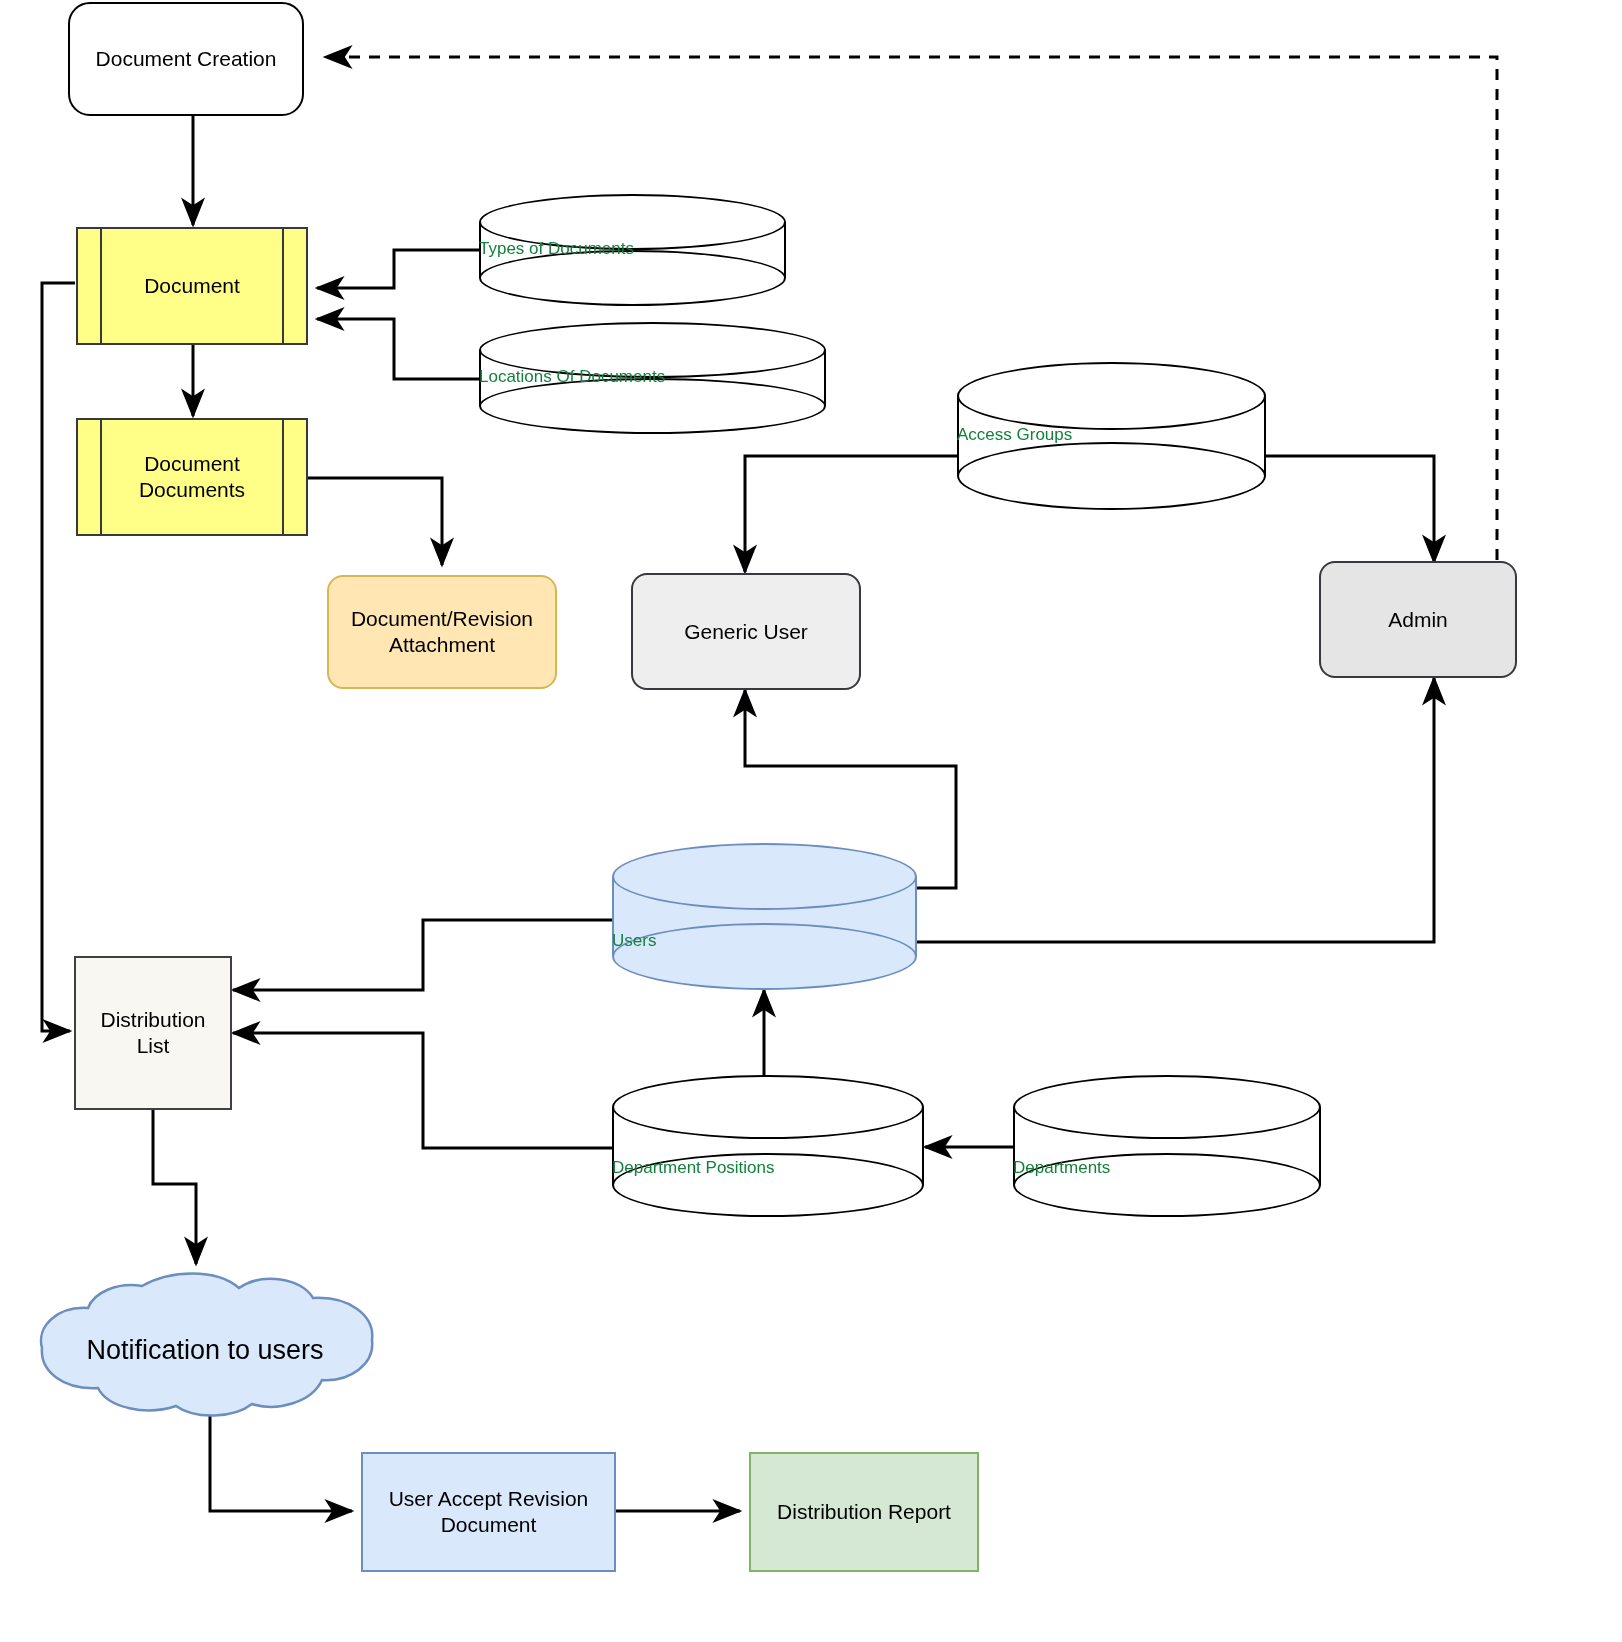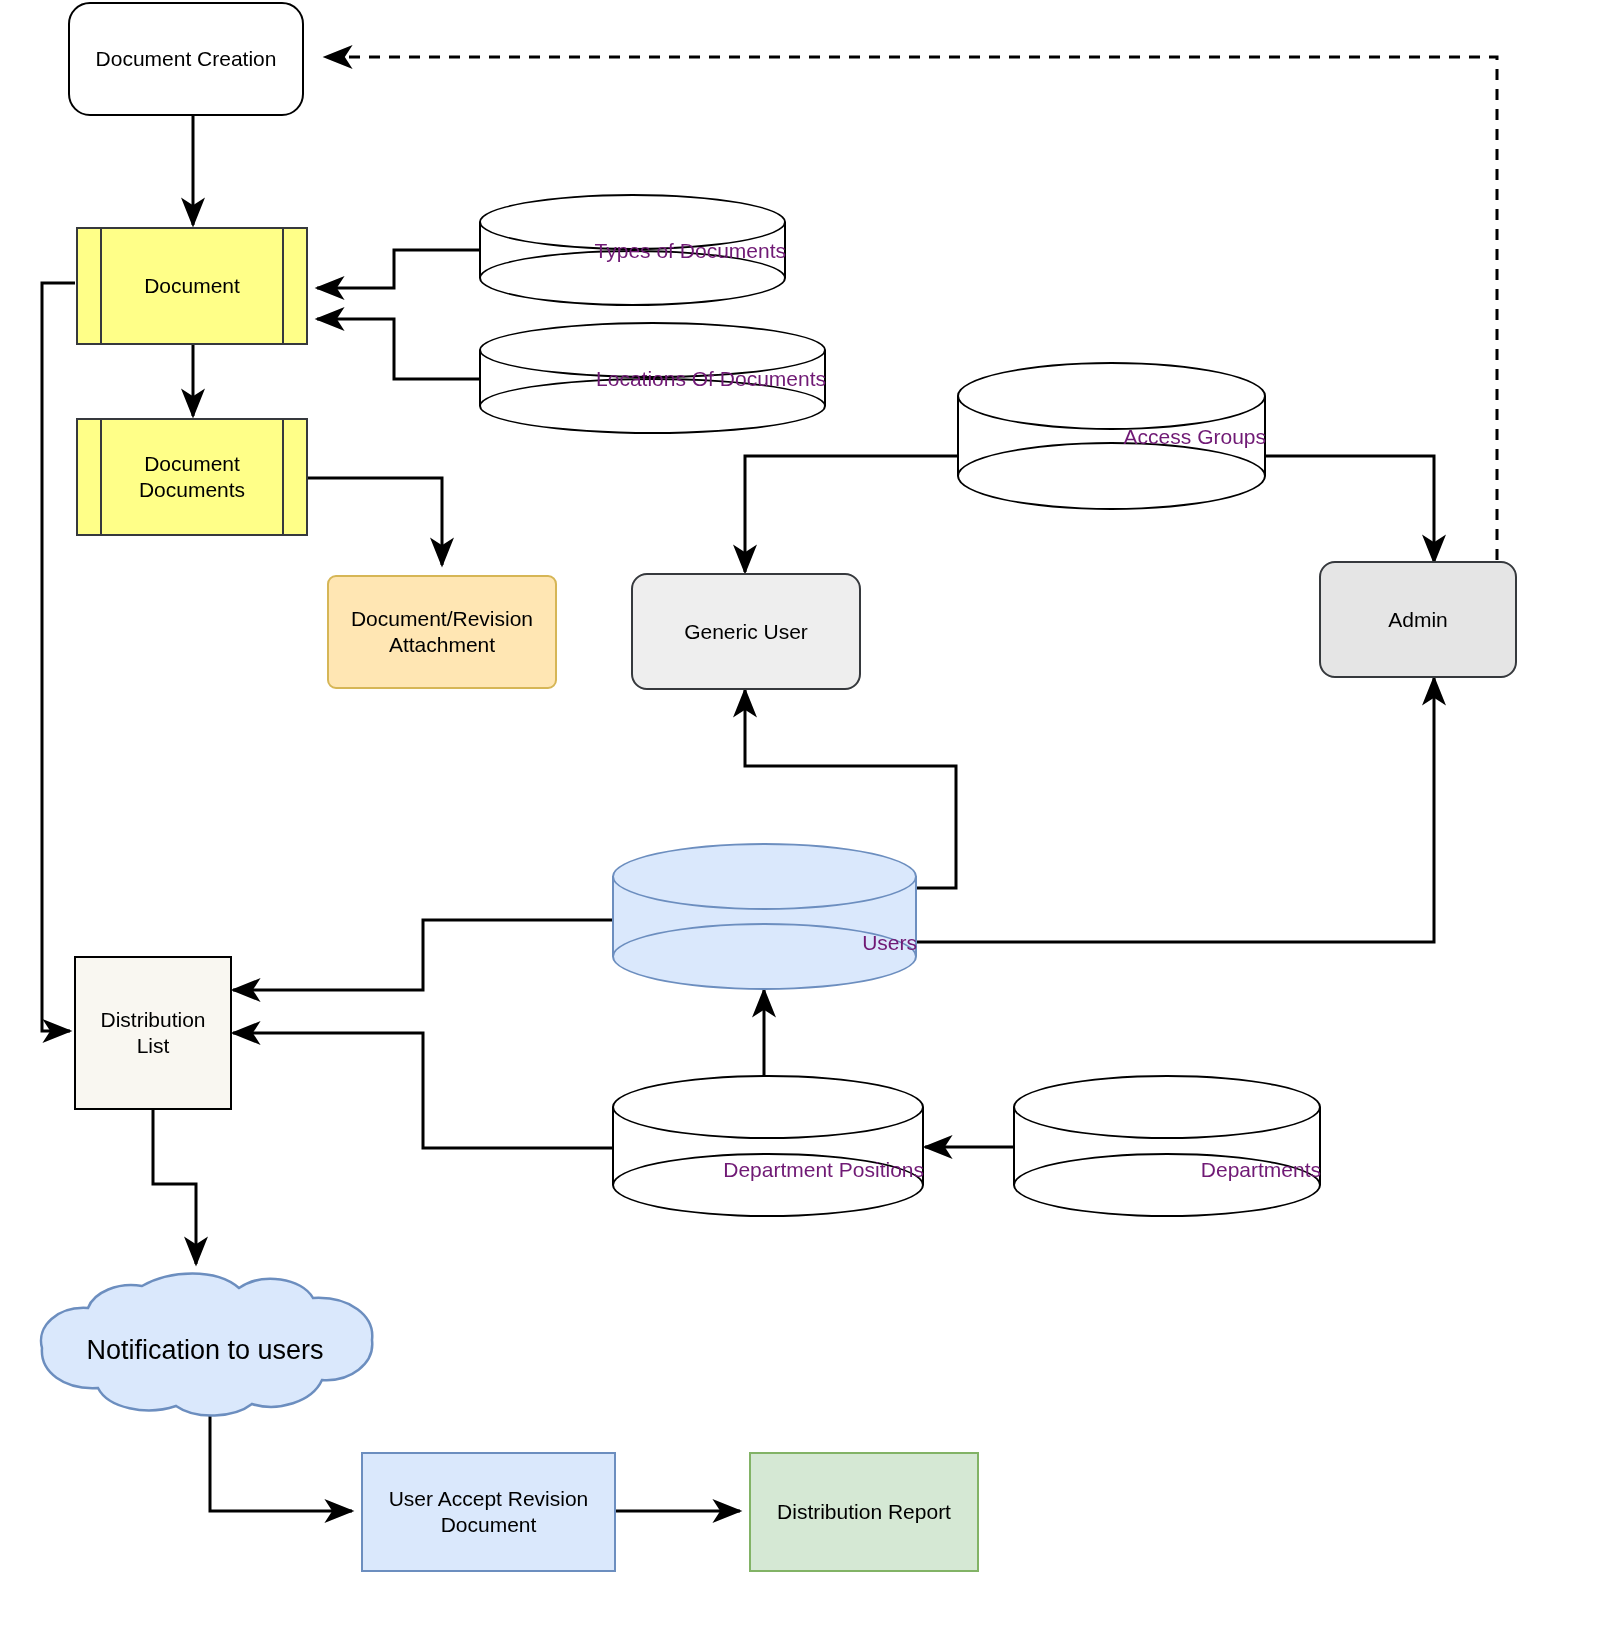--- a/index.html
+++ b/index.html
@@ -41,21 +41,21 @@
   .rounded {
     border: 2px solid #000000;
     border-radius: 22px;
     background: #ffffff;
   }
   .rounded-soft {
     border: 2px solid #36393d;
     border-radius: 16px;
   }
   
-  .rect { border: 2px solid #000000; }
+  .rect { border: 2px solid #404040; }
 
   
   .predef {
     background: #ffff88;
     border: 2px solid #36393d;
   }
   .predef::before, .predef::after {
     content: "";
     position: absolute;
     top: -2px;
@@ -81,23 +81,23 @@
     left: 0; right: 0;
     box-sizing: border-box;
     border: 2px solid var(--stroke, #000);
     border-radius: 50%;
     background: var(--fill, #ffffff);
   }
   .cyl .bot { background: var(--fill, #ffffff); }
   .cyl .cyl-label {
     position: absolute;
     left: 0; right: 0;
-    text-align: right;
-    font-size: 21px;
-    color: #701a75;
+    text-align: left;
+    font-size: 17px;
+    color: #15803d;
     z-index: 4;
   }
 
   
   .cloud { position: absolute; z-index: 5; }
   .cloud .cloud-label {
     position: absolute;
     left: 0; right: 0;
     text-align: center;
     font-size: 27px;
@@ -176,21 +176,21 @@
     <div class="cyl-label" style="top:45px;">Types of Documents</div>
   </div>
 
   <div class="cyl" style="left:479px; top:322px; width:347px; height:112px; --stroke:#000000; --fill:#ffffff;">
     <div class="body" style="top:28px; height:56px;"></div>
     <div class="bot" style="top:56px; height:56px;"></div>
     <div class="top" style="top:0px; height:56px;"></div>
     <div class="cyl-label" style="top:45px;">Locations Of Documents</div>
   </div>
 
-  <div class="node rounded-soft" style="left:327px; top:575px; width:230px; height:114px; background:#ffe6b3; border-color:#d6b656; flex-direction:column;border-radius:9px;">
+  <div class="node rounded-soft" style="left:327px; top:575px; width:230px; height:114px; background:#ffe6b3; border-color:#d6b656; flex-direction:column;">
     <span class="lbl">Document/Revision</span>
     <span class="lbl">Attachment</span>
   </div>
 
   <div class="cyl" style="left:957px; top:362px; width:309px; height:148px; --stroke:#000000; --fill:#ffffff;">
     <div class="body" style="top:34px; height:80px;"></div>
     <div class="bot" style="top:80px; height:68px;"></div>
     <div class="top" style="top:0px; height:68px;"></div>
     <div class="cyl-label" style="top:63px;">Access Groups</div>
   </div>

